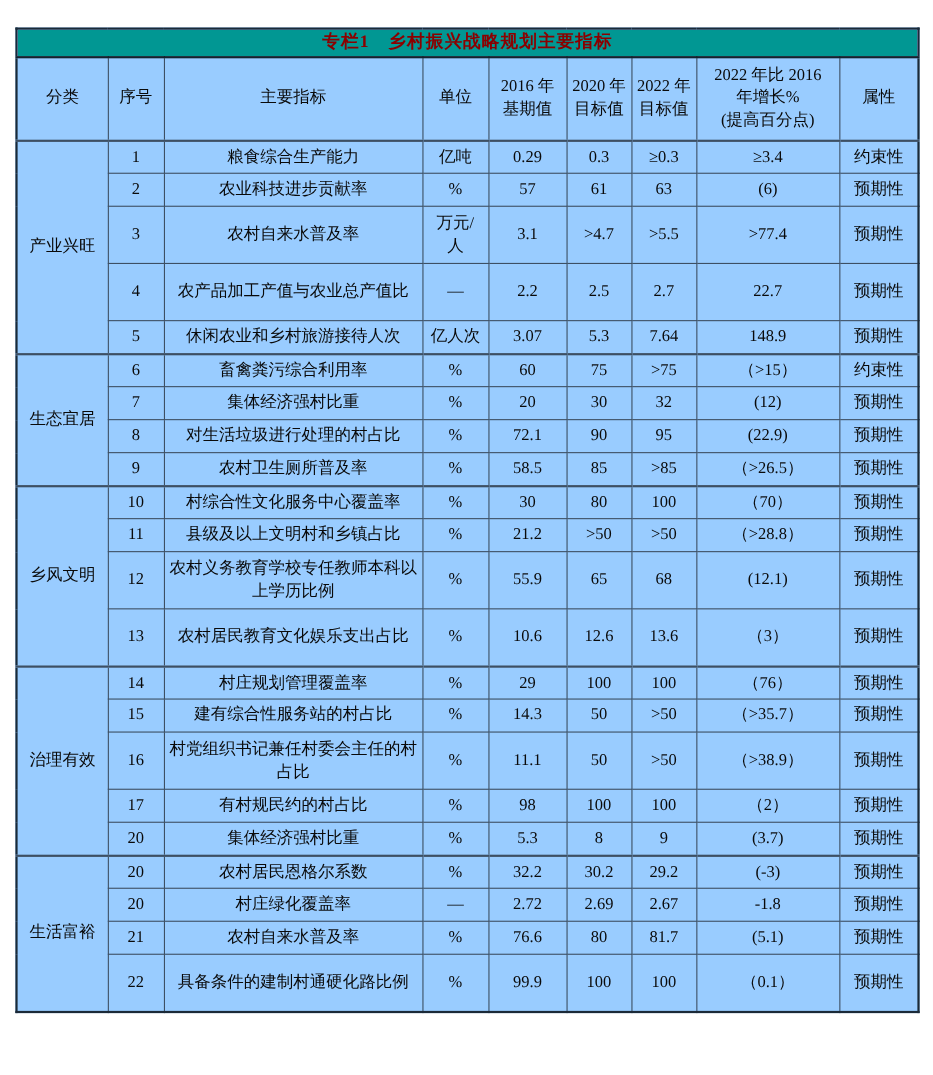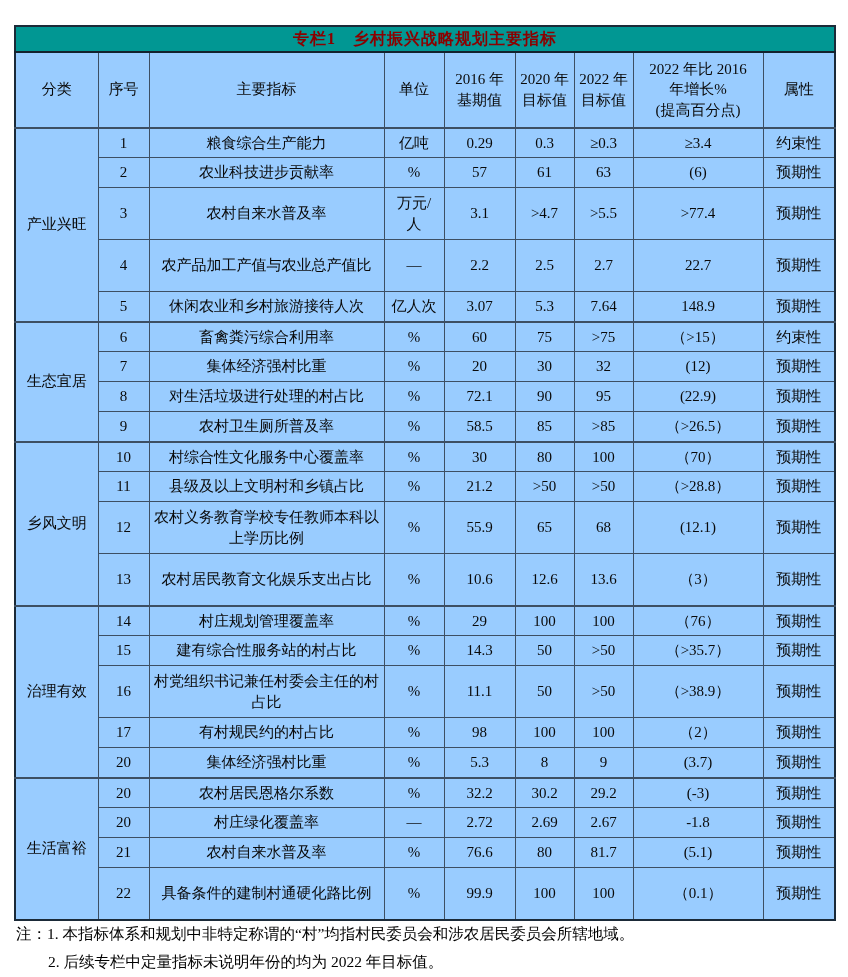--- a/index.html
+++ b/index.html
@@ -325,18 +325,14 @@
           <td class="unit">%</td>
           <td class="val">99.9</td>
           <td class="val">100</td>
           <td class="val">100</td>
           <td class="val">（0.1）</td>
           <td class="attr">预期性</td>
         </tr>
       </tbody>
   </table>
 
-  <div class="notes">
-    <div class="note-line1"><span>注：</span><span>1. 本指标体系和规划中非特定称谓的“村”均指村民委员会和涉农居民委员会所辖地域。</span></div>
-    <div class="note-line2">2. 后续专栏中定量指标未说明年份的均为 2022 年目标值。</div>
-  </div>
 
 </div>
 
 </body></html>

